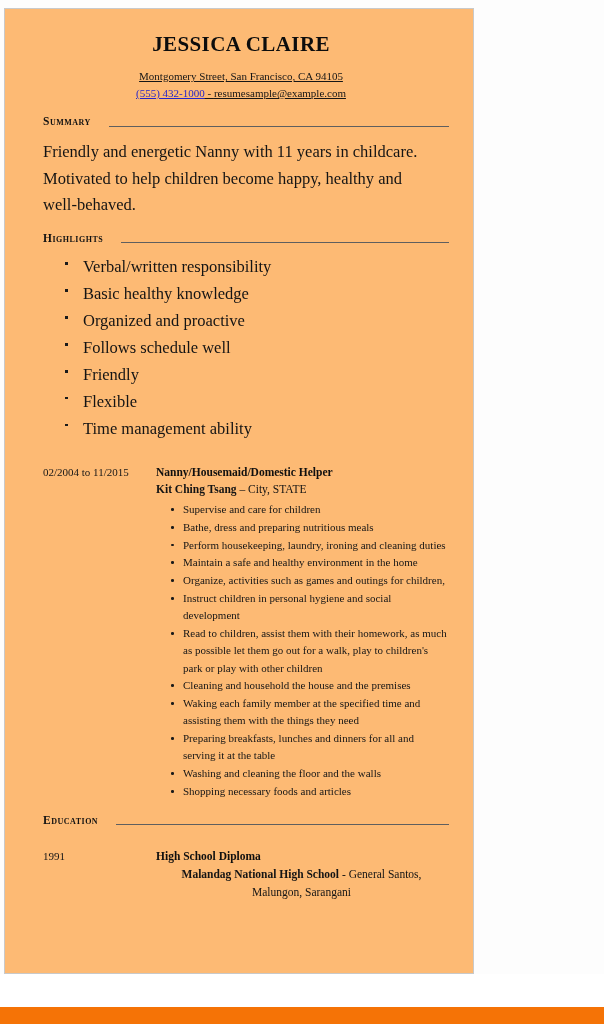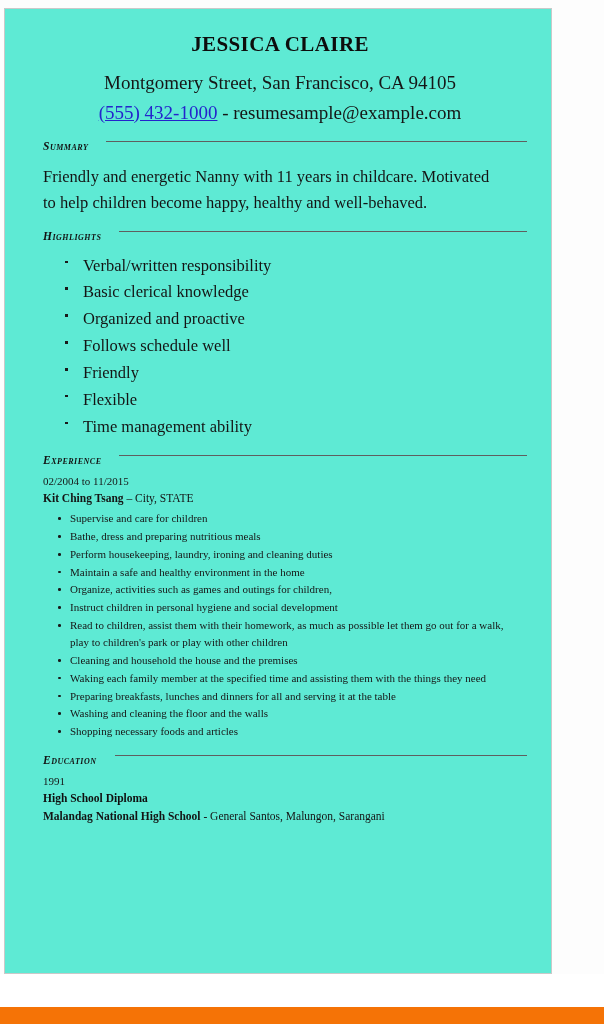--- a/index.html
+++ b/index.html
@@ -20,23 +20,23 @@
     width: 604px;
     height: 1024px;
     background: #fdfdfd;
   }
 
   
   .page {
     position: absolute;
     left: 4px;
     top: 8px;
-    width: 548px;
+    width: 470px;
     height: 966px;
-    background: #5eead4;
+    background: #fdba74;
     border: 1px solid #c9c9c9;
     box-sizing: border-box;
     overflow: hidden;
   }
 
   .page-inner {
     position: absolute;
     left: 0; top: 0; right: 0; bottom: 0;
     padding: 16px 12px 0 38px;
     box-sizing: border-box;
@@ -49,39 +49,39 @@
     font-weight: bold;
     letter-spacing: 0.4px;
     color: #0d0d0d;
     font-variant: small-caps;
     line-height: 1.2;
     margin: 7px 0 0 0;
     padding-right: 22px;
   }
   .contact-line {
     text-align: center;
-    font-size: 19px;
+    font-size: 11px;
     color: #161616;
     line-height: 1.55;
     padding-right: 22px;
+    text-decoration: underline;
   }
   .contact-line.first { margin-top: 11px; }
   .phone-link {
     color: #2424cc;
     text-decoration: underline;
   }
   .sep { color: #161616; }
 
   
   .section-head {
     display: flex;
-    align-items: flex-start;
+    align-items: flex-end;
     margin-top: 14px;
     margin-bottom: 2px;
-    font-style: italic;
   }
   .section-title {
     font-size: 11.5px;
     font-weight: bold;
     font-variant: small-caps;
     letter-spacing: 0.5px;
     color: #121212;
     white-space: nowrap;
     line-height: 1;
     padding-bottom: 1px;
@@ -124,22 +124,21 @@
     top: 8px;
     width: 2.5px;
     height: 2.5px;
     background: #1a1a1a;
   }
 
   
   .entry {
     display: flex;
     align-items: flex-start;
-    margin-top: 6px;
-    flex-direction: column;
+    margin-top: 21px;
   }
   .entry-date {
     width: 113px;
     flex: none;
     font-size: 11px;
     color: #171717;
     line-height: 1.45;
     padding-top: 1px;
   }
   .entry-body {
@@ -186,20 +185,21 @@
   .edu-degree {
     font-size: 11.5px;
     font-weight: bold;
     color: #0f0f0f;
     line-height: 1.55;
   }
   .edu-school {
     font-size: 11.5px;
     color: #141414;
     line-height: 1.55;
+    text-align: center;
   }
   .edu-school .school-name { font-weight: bold; }
 
   
   .footer-bar {
     position: absolute;
     left: 0;
     bottom: 0;
     width: 604px;
     height: 17px;
@@ -237,36 +237,33 @@
         <div class="section-rule"></div>
       </div>
       <div class="summary-text">Friendly and energetic Nanny with 11 years in childcare. Motivated to help children become happy, healthy and well-behaved.</div>
 
       <div class="section-head">
         <div class="section-title">Highlights</div>
         <div class="section-rule"></div>
       </div>
       <ul class="highlights">
         <li>Verbal/written responsibility</li>
-        <li>Basic clerical knowledge</li>
+        <li>Basic healthy knowledge</li>
         <li>Organized and proactive</li>
         <li>Follows schedule well</li>
         <li>Friendly</li>
         <li>Flexible</li>
         <li>Time management ability</li>
       </ul>
 
-      <div class="section-head">
-        <div class="section-title">Experience</div>
-        <div class="section-rule"></div>
-      </div>
 
       <div class="entry">
         <div class="entry-date">02/2004 to 11/2015</div>
         <div class="entry-body">
+          <div class="job-title">Nanny/Housemaid/Domestic Helper</div>
           <div class="job-org">
             <span class="org-name">Kit Ching Tsang</span><span> – </span><span>City, STATE</span>
           </div>
           <ul class="duties">
             <li>Supervise and care for children</li>
             <li>Bathe, dress and preparing nutritious meals</li>
             <li>Perform housekeeping, laundry, ironing and cleaning duties</li>
             <li>Maintain a safe and healthy environment in the home</li>
             <li>Organize, activities such as games and outings for children,</li>
             <li>Instruct children in personal hygiene and social development</li>

